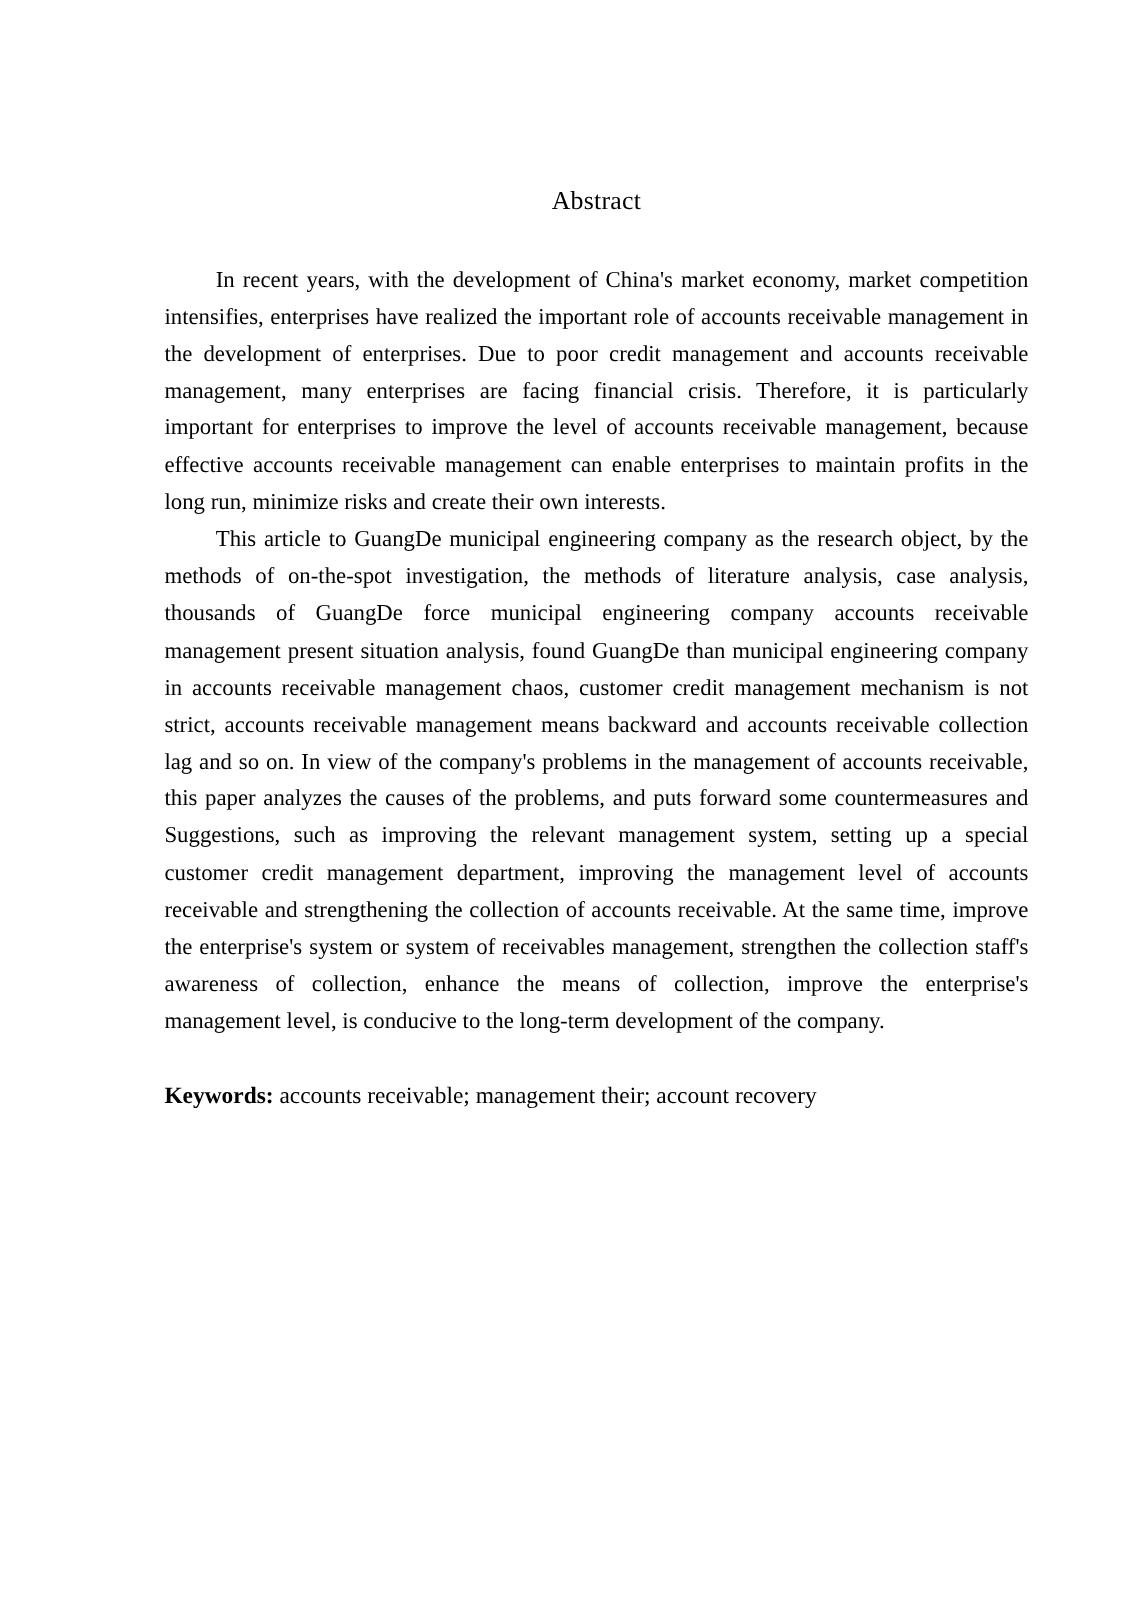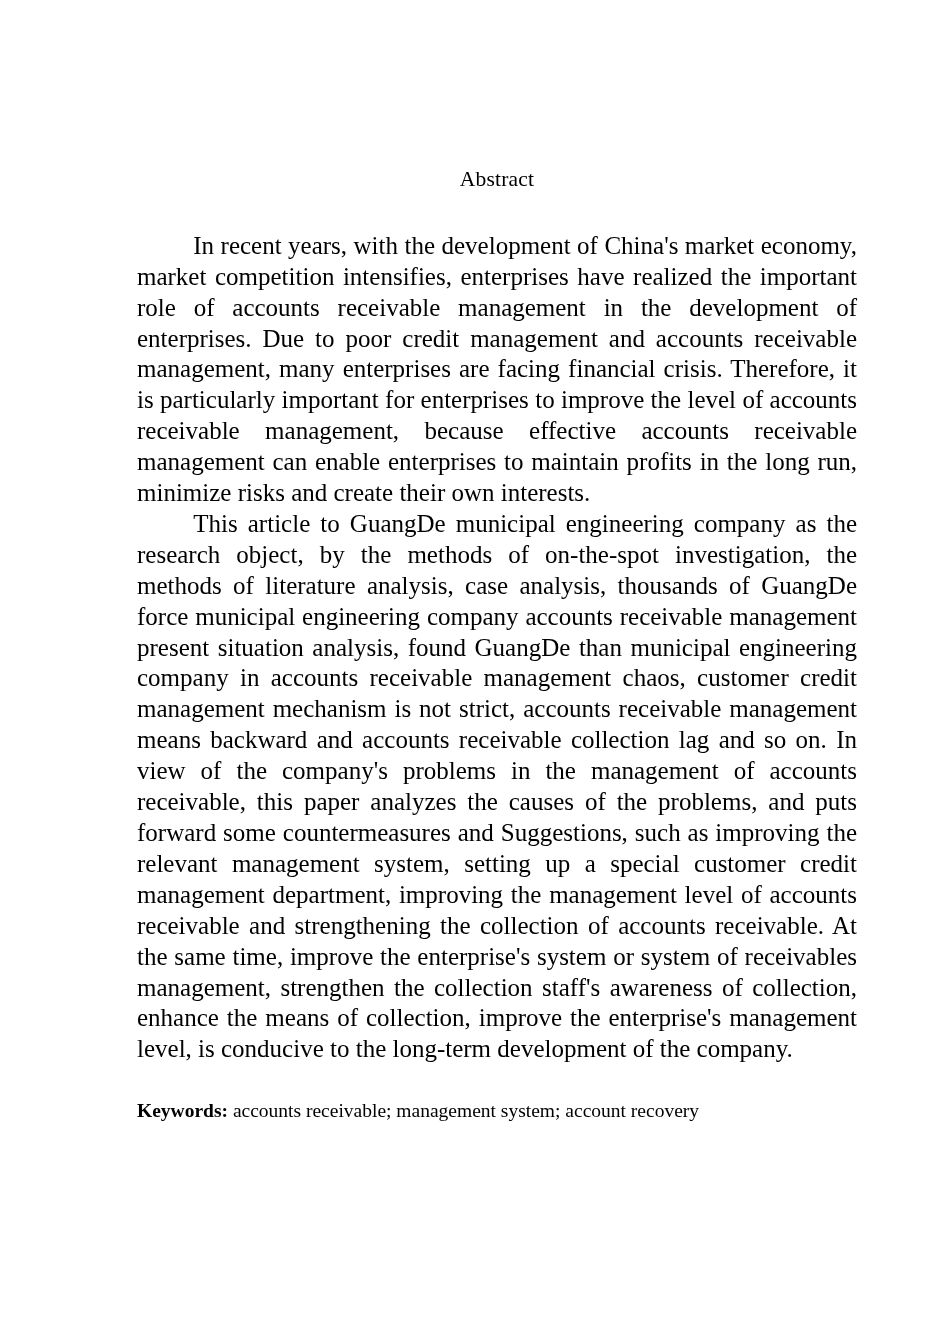--- a/index.html
+++ b/index.html
@@ -9,41 +9,41 @@
     background: #ffffff;
   }
   body {
     font-family: "Liberation Serif", "DejaVu Serif", serif;
     color: #000000;
   }
   .page {
     position: relative;
     width: 950px;
     height: 1217px;
-    margin: 17px auto;
+    margin: 5px auto;
     background: #ffffff;
     overflow: hidden;
     box-sizing: border-box;
   }
   .content {
     position: absolute;
     left: 137px;
     top: 150px;
     width: 720px;
   }
   .doc-title {
     font-size: 21.5px;
     text-align: center;
     font-weight: normal;
     letter-spacing: 0.2px;
     margin: 0 0 38px 0;
     line-height: 1.2;
   }
   .body-text {
-    font-size: 25px;
+    font-size: 19px;
     line-height: 30.9px;
     text-align: justify;
     text-justify: inter-word;
     margin: 0;
     hyphens: none;
     -webkit-hyphens: none;
   }
   .body-text.indent {
     text-indent: 2.25em;
   }
@@ -63,16 +63,16 @@
 
 <div class="page">
   <div class="content">
 
     <h1 class="doc-title">Abstract</h1>
 
     <p class="body-text indent">In recent years, with the development of China's market economy, market competition intensifies, enterprises have realized the important role of accounts receivable management in the development of enterprises. Due to poor credit management and accounts receivable management, many enterprises are facing financial crisis. Therefore, it is particularly important for enterprises to improve the level of accounts receivable management, because effective accounts receivable management can enable enterprises to maintain profits in the long run, minimize risks and create their own interests.</p>
 
     <p class="body-text indent">This article to GuangDe municipal engineering company as the research object, by the methods of on-the-spot investigation, the methods of literature analysis, case analysis, thousands of GuangDe force municipal engineering company accounts receivable management present situation analysis, found GuangDe than municipal engineering company in accounts receivable management chaos, customer credit management mechanism is not strict, accounts receivable management means backward and accounts receivable collection lag and so on. In view of the company's problems in the management of accounts receivable, this paper analyzes the causes of the problems, and puts forward some countermeasures and Suggestions, such as improving the relevant management system, setting up a special customer credit management department, improving the management level of accounts receivable and strengthening the collection of accounts receivable. At the same time, improve the enterprise's system or system of receivables management, strengthen the collection staff's awareness of collection, enhance the means of collection, improve the enterprise's management level, is conducive to the long-term development of the company.</p>
 
-    <p class="keywords"><span class="kw-label">Keywords:</span><span> </span><span>accounts receivable; management system; account recovery</span></p>
+    <p class="keywords"><span class="kw-label">Keywords:</span><span> </span><span>accounts receivable; management their; account recovery</span></p>
 
   </div>
 </div>
 
 </body></html>

